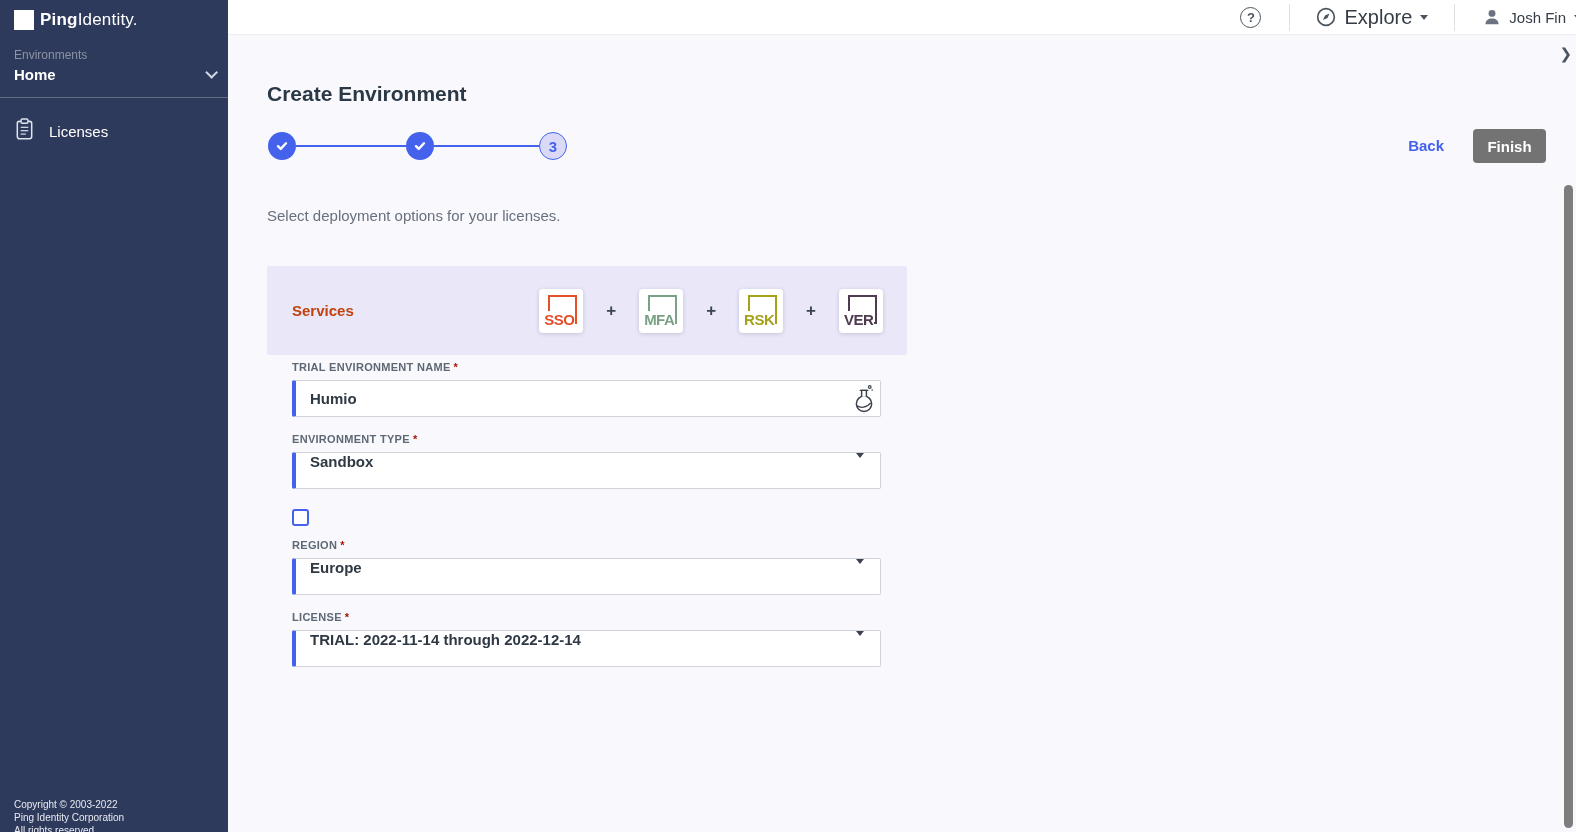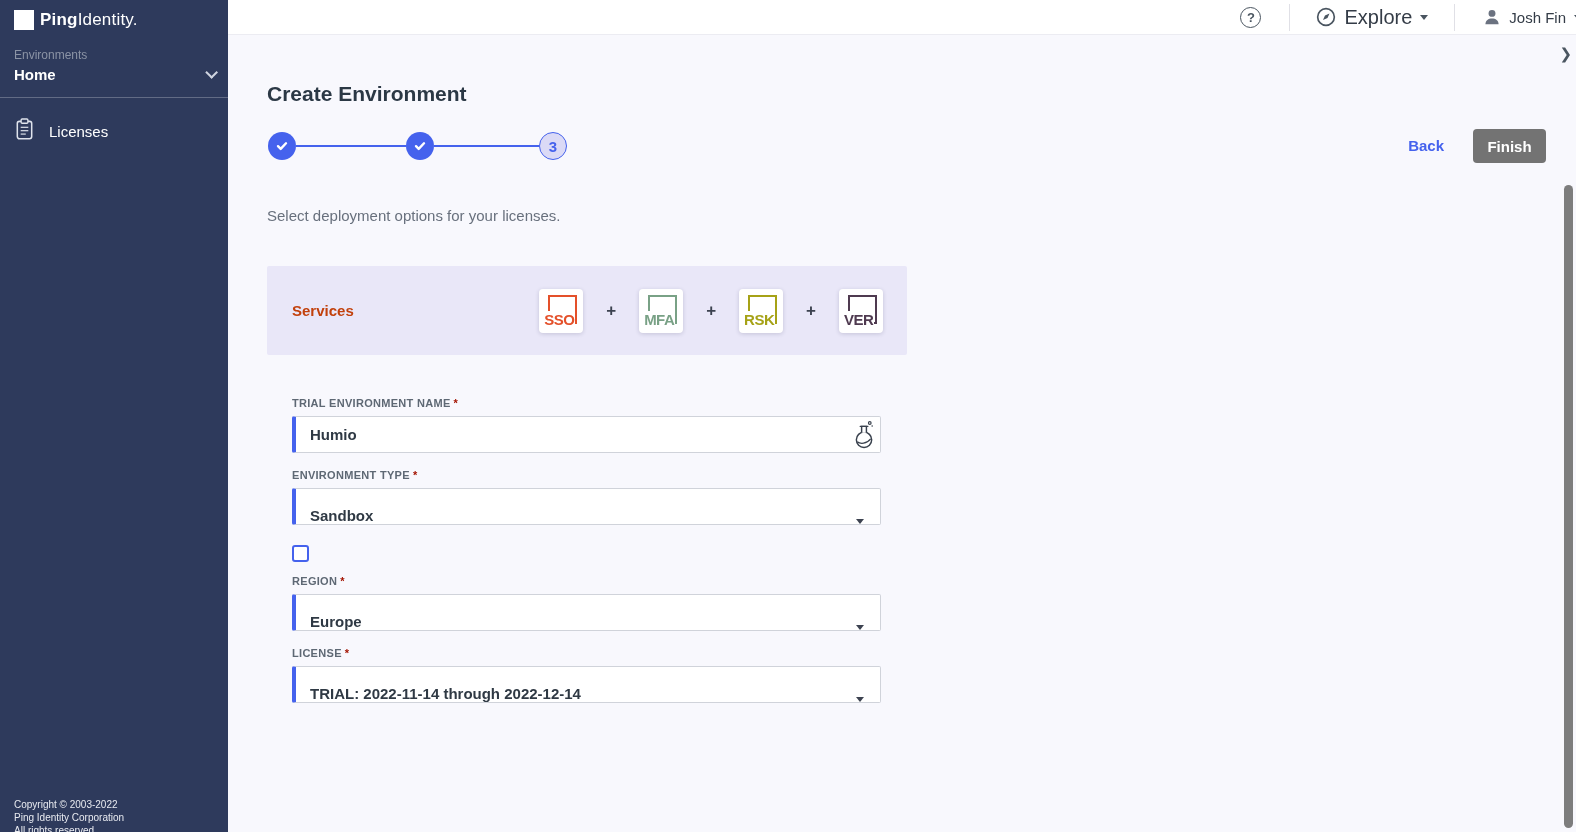--- a/index.html
+++ b/index.html
@@ -48,30 +48,30 @@
 
   .services-banner { position:absolute; left:39px; top:231px; width:640px; height:89px; background:#e9e7f8; border-radius:2px; display:flex; align-items:center; }
   .services-title { margin-left:25px; font-size:15px; font-weight:700; color:#c2410c; }
   .services-icons { position:absolute; right:24px; display:flex; align-items:center; gap:22px; }
   .svc-tile { position:relative; width:44px; height:44px; background:#fff; border-radius:4px; box-shadow:0 1px 4px rgba(40,40,80,.18); }
   .svc-frame { position:absolute; top:6px; right:6px; width:29px; height:29px; border:2.5px solid; }
   .svc-code { position:absolute; left:4px; bottom:5px; background:#fff; padding:0 1px; font-size:15px; font-weight:800; letter-spacing:-.5px; }
   .svc-plus { font-size:17px; font-weight:600; color:#3c4250; padding:0 1px; }
 
   
-  .form { position:absolute; left:64px; top:362px; width:589px; }
+  .form { position:absolute; left:64px; top:326px; width:589px; }
   .field-group { margin-bottom:16px; }
   .field-label { font-size:11px; font-weight:700; letter-spacing:.3px; color:#5e6874; margin-bottom:6px; height:13px; }
   .req { color:#a31300; margin-left:3px; }
   .control { width:100%; border:1px solid #d0d3da; border-left:4px solid #4562ed; border-radius:2px; background:#fff; font-family:"Liberation Sans", sans-serif; font-size:15px; font-weight:700; color:#2f3944; }
   input.control { height:37px; padding:0 36px 0 14px; outline:none; }
   textarea.control { height:95px; padding:8px 14px; display:block; }
   .input-wrap { position:relative;border-radius:15px; }
   .flask { position:absolute; right:5px; top:50%; transform:translateY(-50%); }
-  .selectbox { position:relative; height:37px; display:flex; align-items:flex-end; padding-left:14px; cursor:pointer; }
+  .selectbox { position:relative; height:37px; display:flex; align-items:flex-start; padding-left:14px; cursor:pointer; }
   .selectbox .caret { position:absolute; right:16px; border-top-color:#3c4250; }
   .checkbox-row { display:flex; align-items:center; gap:10px; margin:20px 0 13px 0; }
   .checkbox { width:17px; height:17px; border:2px solid #4562ed; border-radius:3px; background:#fff; cursor:pointer; flex:none; }
   .checkbox-label { font-size:15px; color:#303a45; }
 
   .scroll-thumb { position:absolute; right:3px; top:185px; width:9px; height:643px; background:#7d7d7d; border-radius:5px; cursor:grab; z-index:6; }
 </style>
 </head>
 <body>
 

